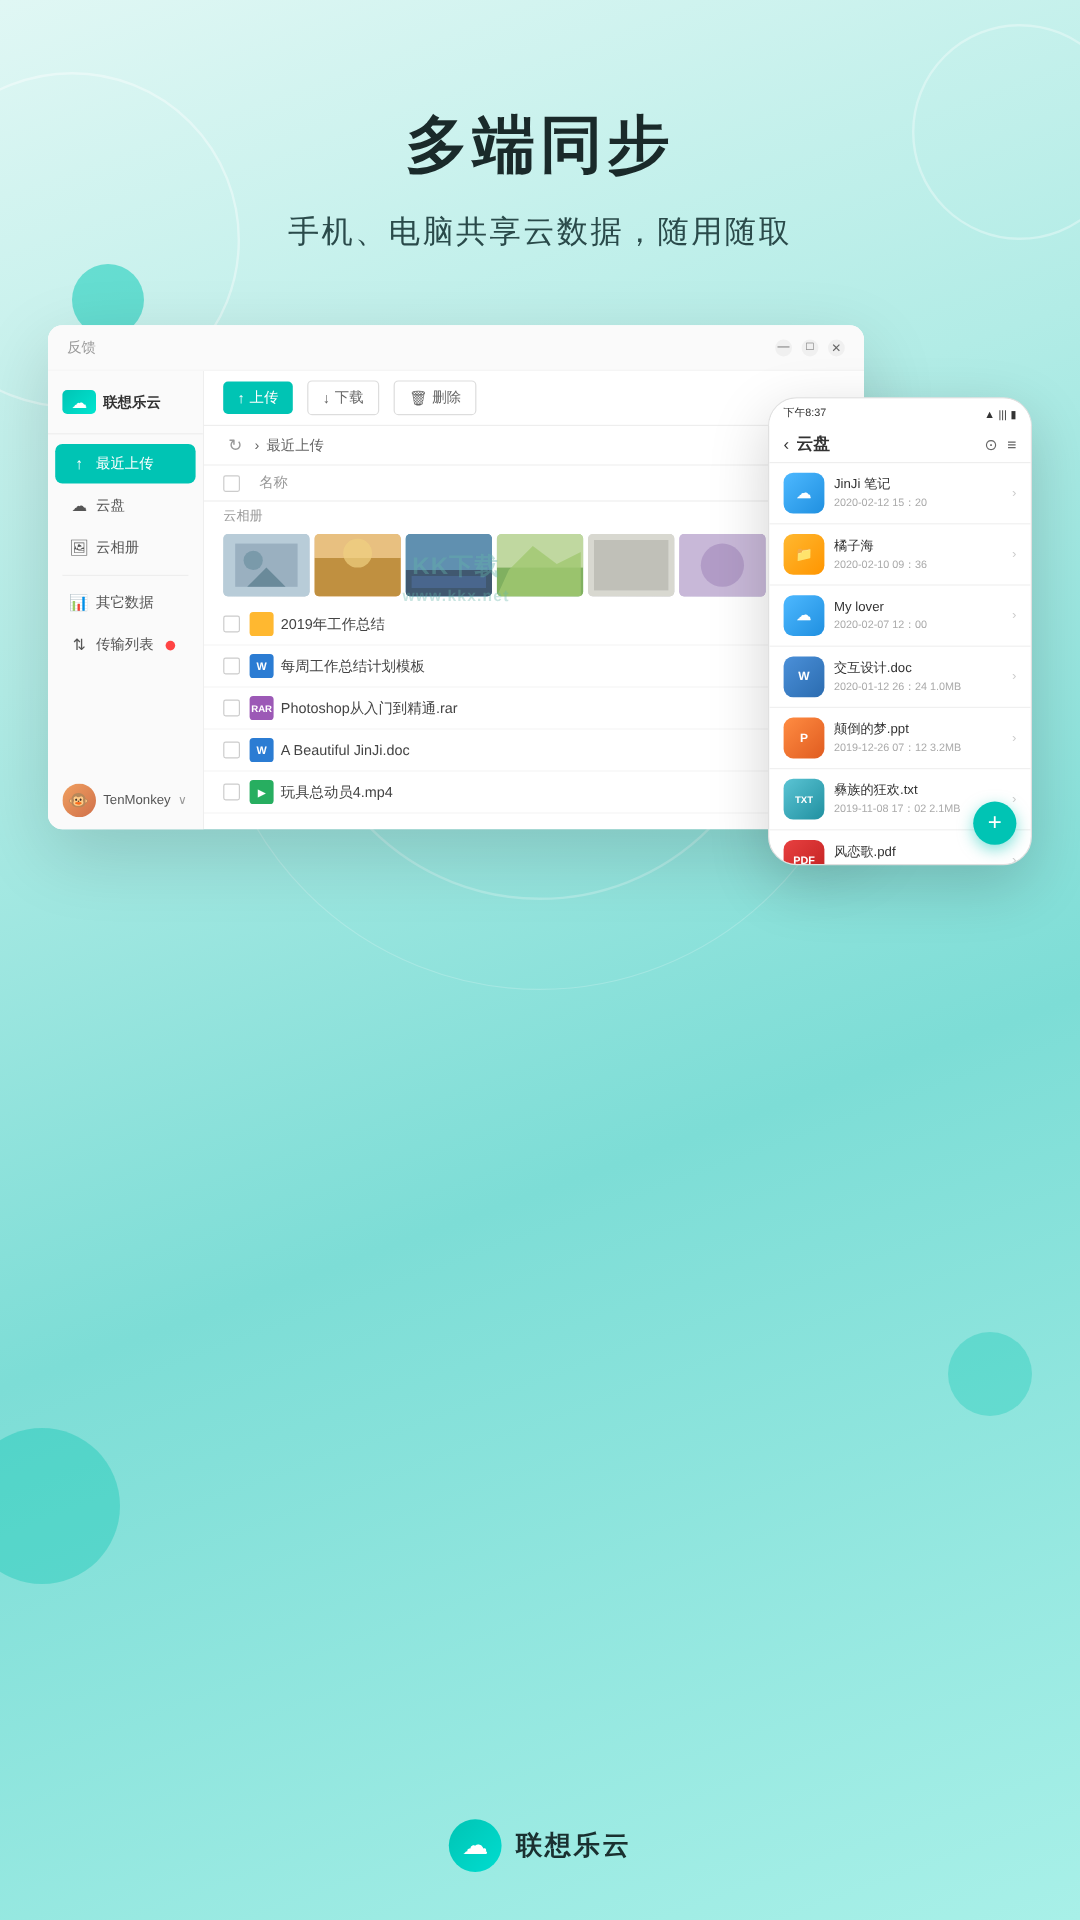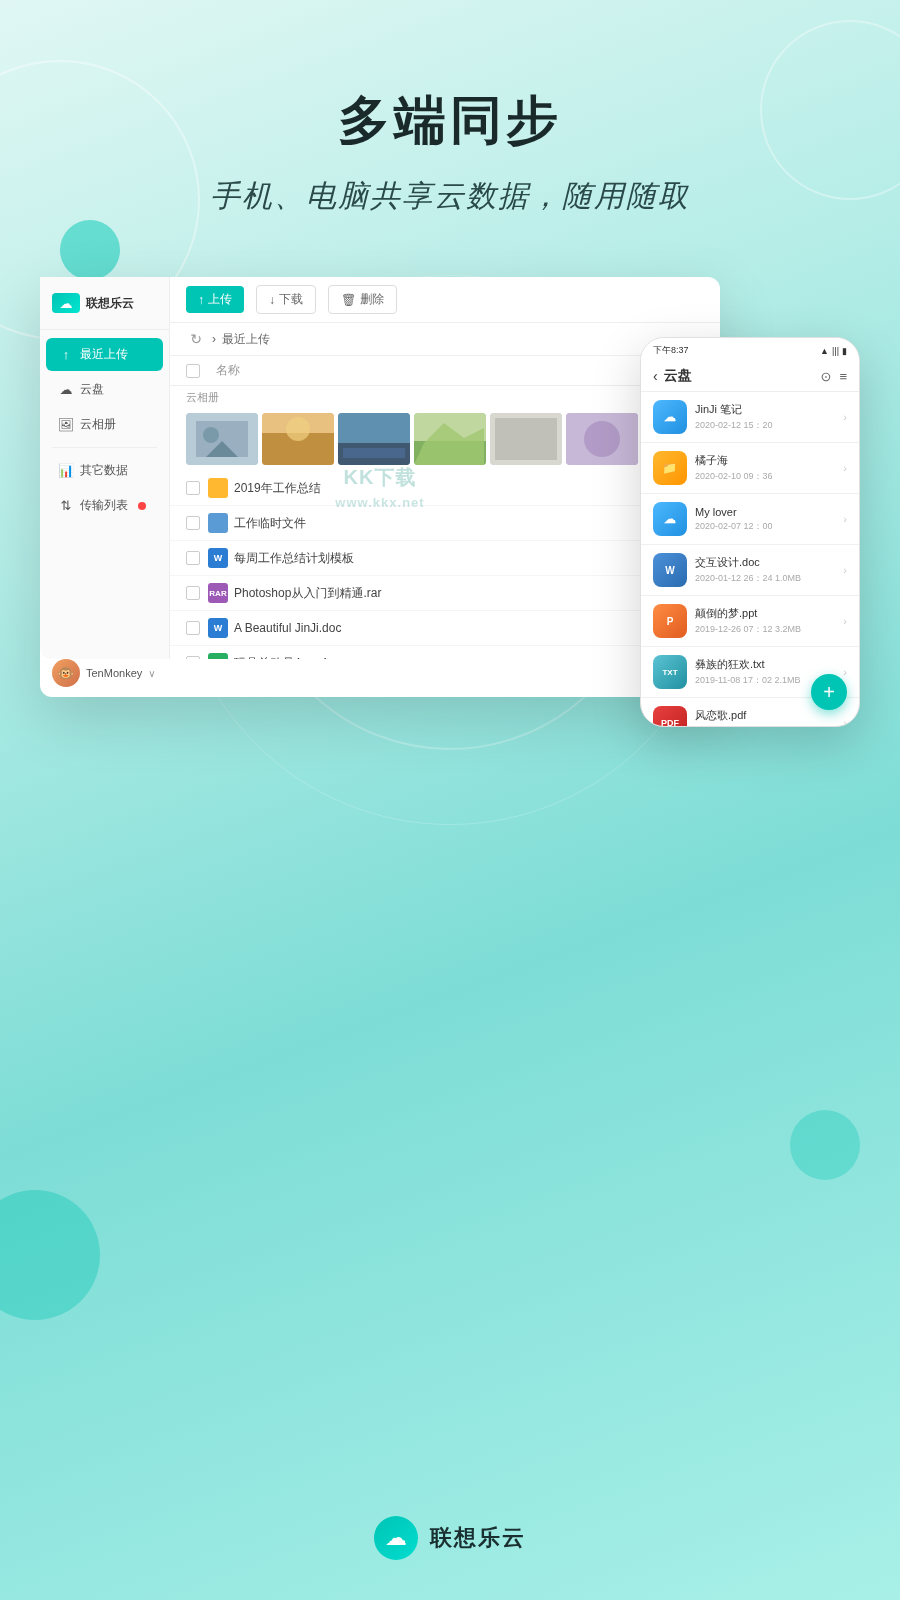--- a/index.html
+++ b/index.html
@@ -69,25 +69,24 @@
       z-index: 10;
     }
     .main-title {
       font-size: 52px;
       font-weight: 800;
       color: #1a2a2a;
       letter-spacing: 4px;
       margin-bottom: 20px;
     }
     .sub-title {
-      font-size: 30px;
+      font-size: 26px;
       font-weight: 400;
       color: #2a4a4a;
       letter-spacing: 2px;
-      font-style: italic;
     }
 
     
     .mock-container {
       position: relative;
       width: 820px;
       margin: 60px auto 0;
       z-index: 10;
     }
 
@@ -524,20 +523,34 @@
 
 <div class="header-section">
   <h1 class="main-title">多端同步</h1>
   <p class="sub-title">手机、电脑共享云数据，随用随取</p>
 </div>
 
 <div class="mock-container">
 
   <div class="desktop-window">
 
+    <div class="window-titlebar">
+      <span class="window-feedback">反馈</span>
+      <div class="window-controls">
+        <div class="window-btn win-min">
+            <span>—</span>
+          </div>
+        <div class="window-btn win-max">
+            <span>□</span>
+          </div>
+        <div class="window-btn win-close">
+            <span>✕</span>
+          </div>
+      </div>
+    </div>
 
     <div class="window-body">
 
       <div class="sidebar">
         <div class="sidebar-logo">
           <div class="sidebar-logo-icon">
             <span class="cloud-icon-small">☁</span>
           </div>
           <span class="sidebar-logo-text">联想乐云</span>
         </div>
@@ -653,26 +666,20 @@
           </div>
 
           <div class="file-row">
             <div class="file-checkbox"></div>
             <div class="file-icon icon-folder-yellow"></div>
             <span class="file-name">2019年工作总结</span>
             <span class="file-time">23小时前</span>
           </div>
           <div class="file-row">
             <div class="file-checkbox"></div>
-            <div class="file-icon icon-folder-blue"></div>
-            <span class="file-name">工作临时文件</span>
-            <span class="file-time">昨天16:28</span>
-          </div>
-          <div class="file-row">
-            <div class="file-checkbox"></div>
             <div class="file-icon icon-word">W</div>
             <span class="file-name">每周工作总结计划模板</span>
             <span class="file-time">11.16 15:2</span>
           </div>
           <div class="file-row">
             <div class="file-checkbox"></div>
             <div class="file-icon icon-rar">RAR</div>
             <span class="file-name">Photoshop从入门到精通.rar</span>
             <span class="file-time">11.16 08:2</span>
           </div>

